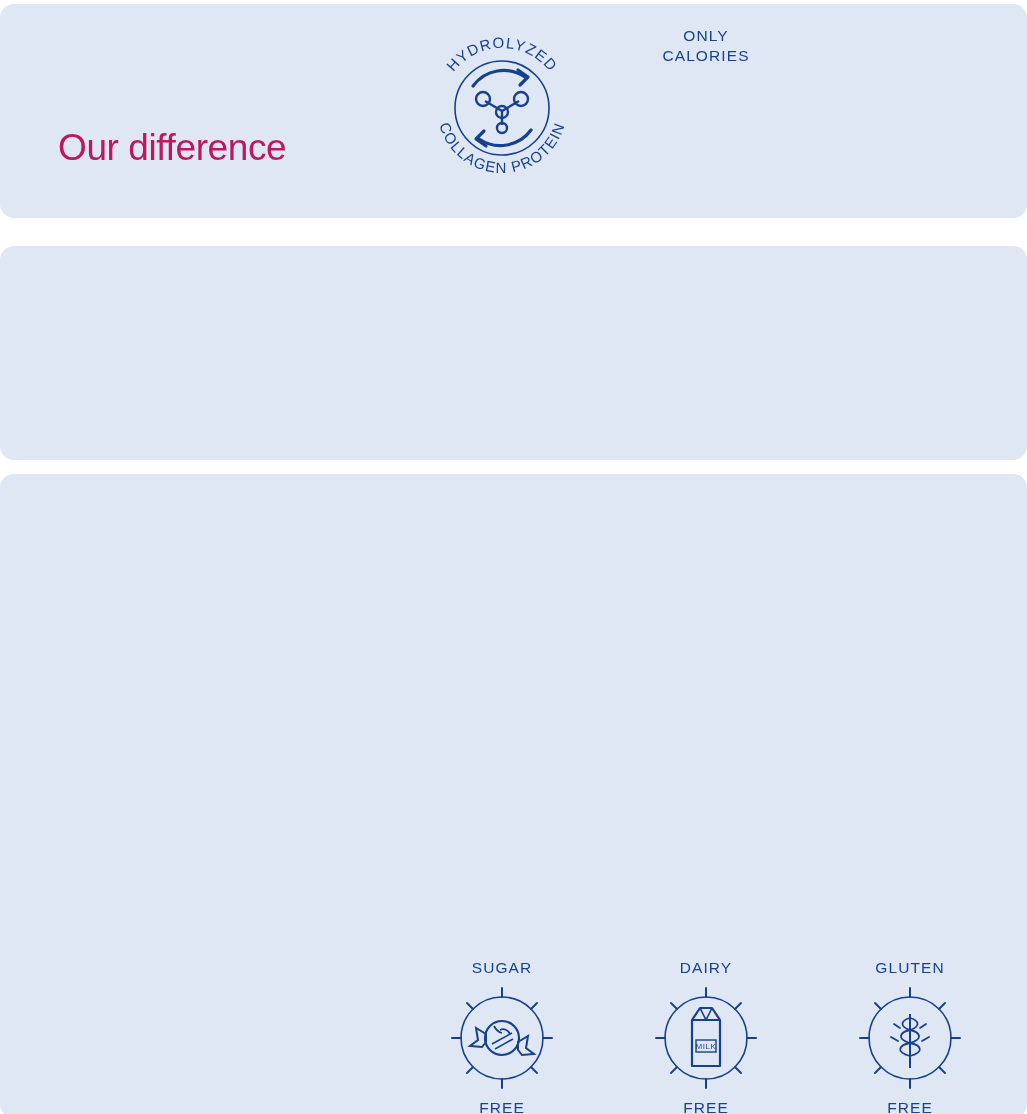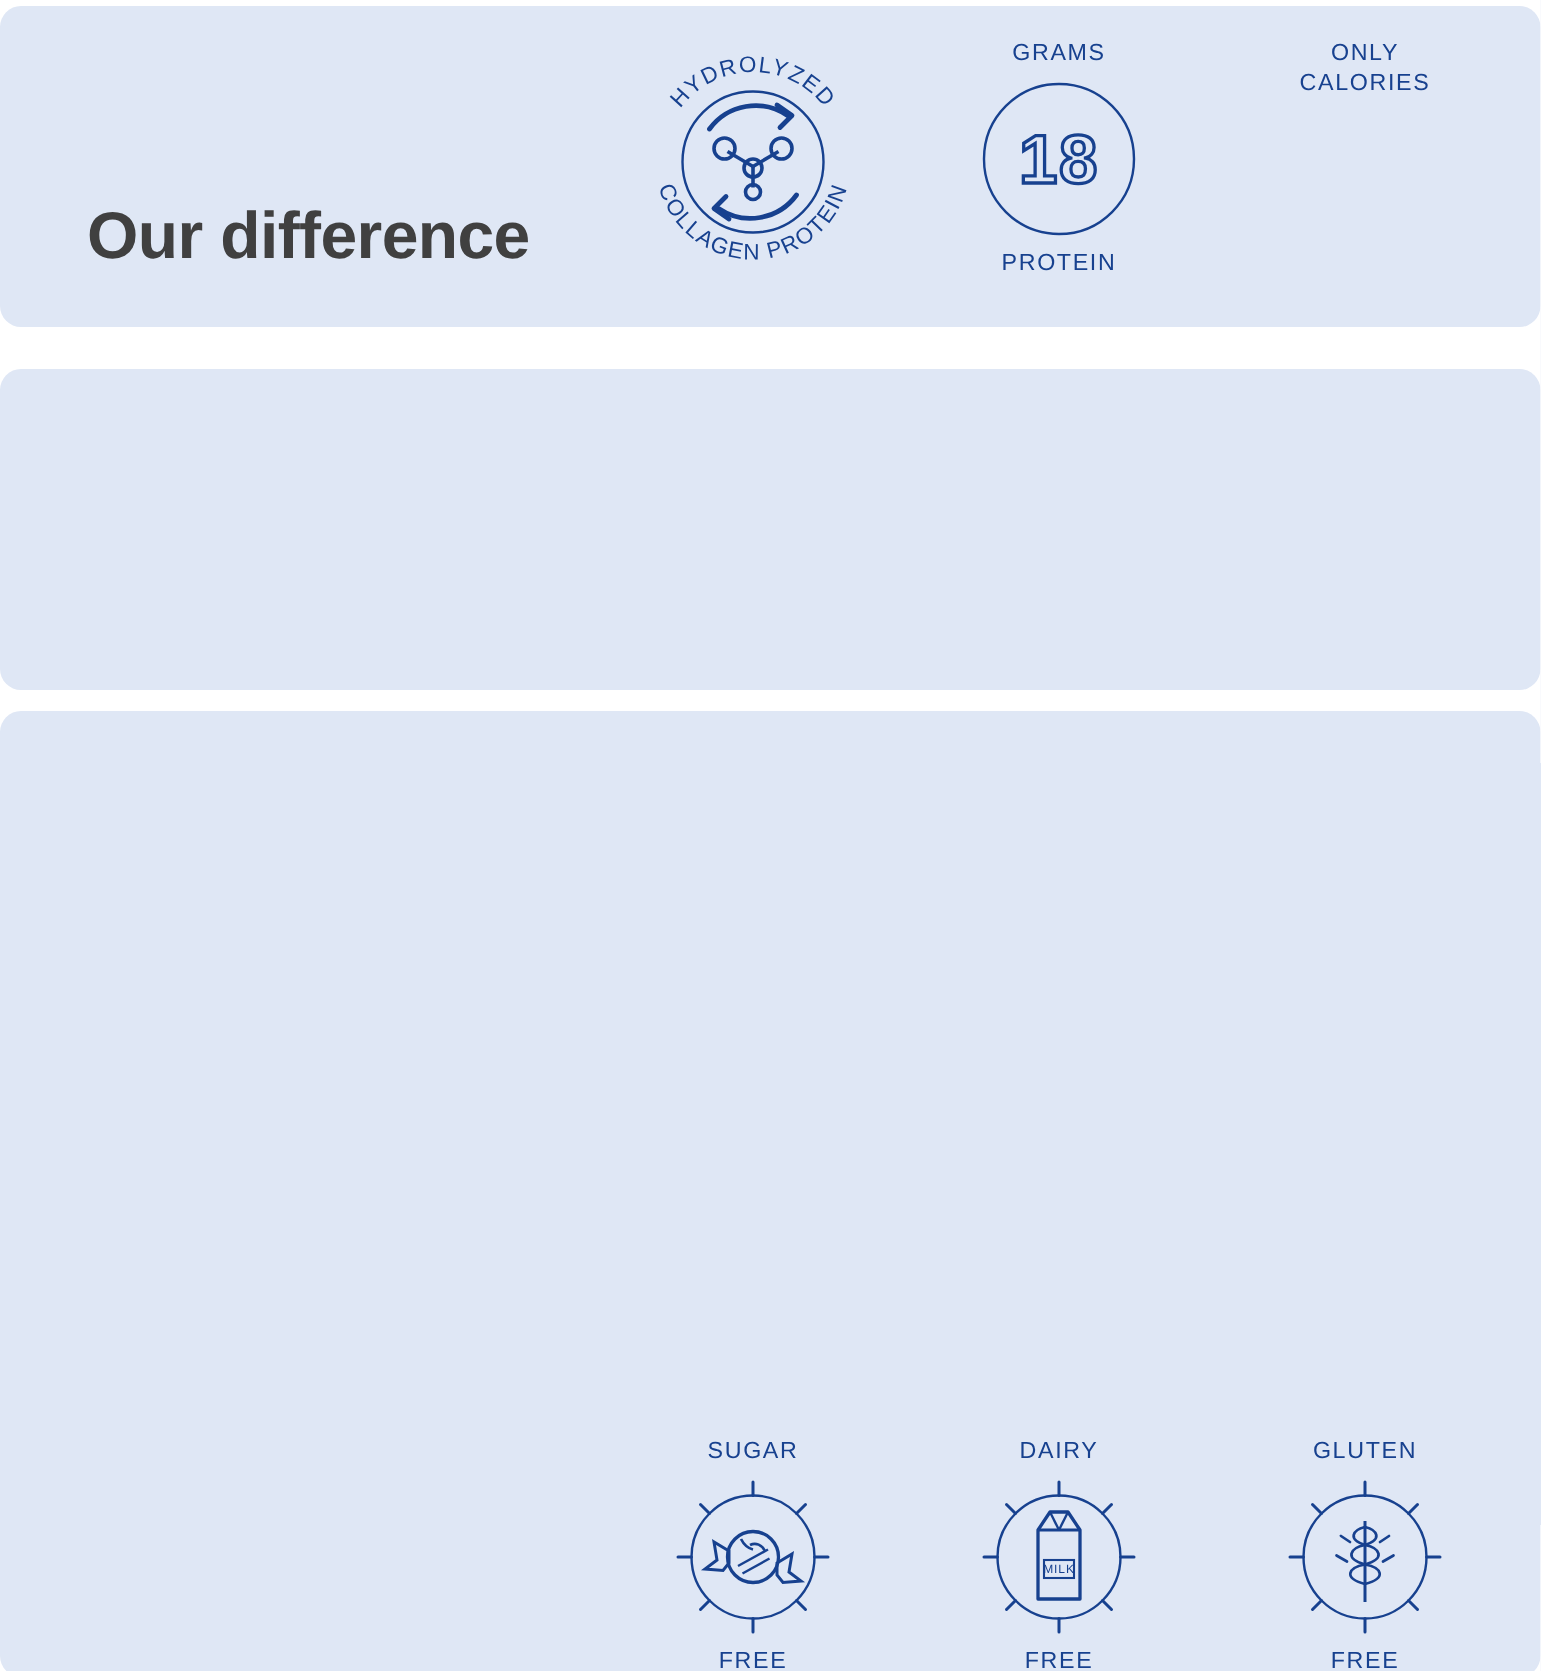--- a/index.html
+++ b/index.html
@@ -25,24 +25,24 @@
     background: #dfe7f5;
     border-radius: 14px;
     position: relative;
     box-sizing: border-box;
   }
   .panel + .panel { margin-top: 14px; }
 
   .panel-title {
     position: absolute;
     left: 58px;
-    font-weight: bold;
-    font-size: 44px;
+    font-weight: normal;
+    font-size: 37px;
     letter-spacing: -0.4px;
-    color: #404040;
+    color: #be185d;
     line-height: 1.1;
   }
 
   .badge-grid {
     position: absolute;
     display: flex;
   }
   .badge-row {
     display: flex;
     width: 100%;
@@ -146,30 +146,20 @@
               <textPath href="#arcTop1" startOffset="50%" text-anchor="middle" side="left">HYDROLYZED</textPath>
             </text>
             <text font-family="Liberation Sans, sans-serif" font-size="15" letter-spacing="1.1" fill="#17418f">
               <textPath href="#arcBot1" startOffset="50%" text-anchor="middle">COLLAGEN PROTEIN</textPath>
             </text>
           </svg>
         </div>
         <div style="height:20px"></div>
       </div>
 
-      <div class="badge">
-        <div class="badge-top-label">GRAMS</div>
-        <div class="badge-circle-wrap">
-          <svg width="108" height="108" viewBox="0 0 108 108">
-            <circle cx="54" cy="54" r="50" fill="none" stroke="#17418f" stroke-width="1.6"></circle>
-            <text x="54" y="54" text-anchor="middle" dominant-baseline="central" font-family="Liberation Sans, sans-serif" font-size="46" font-weight="bold" fill="none" stroke="#17418f" stroke-width="2.2" letter-spacing="1">18</text>
-          </svg>
-        </div>
-        <div class="badge-bottom-label">PROTEIN</div>
-      </div>
 
       <div class="badge">
         <div class="badge-top-label">ONLY</div>
         <div class="badge-bottom-label">CALORIES</div>
       </div>
 
     </div>
   </section>
 
   <section class="panel" id="panel-your-lifestyle">

